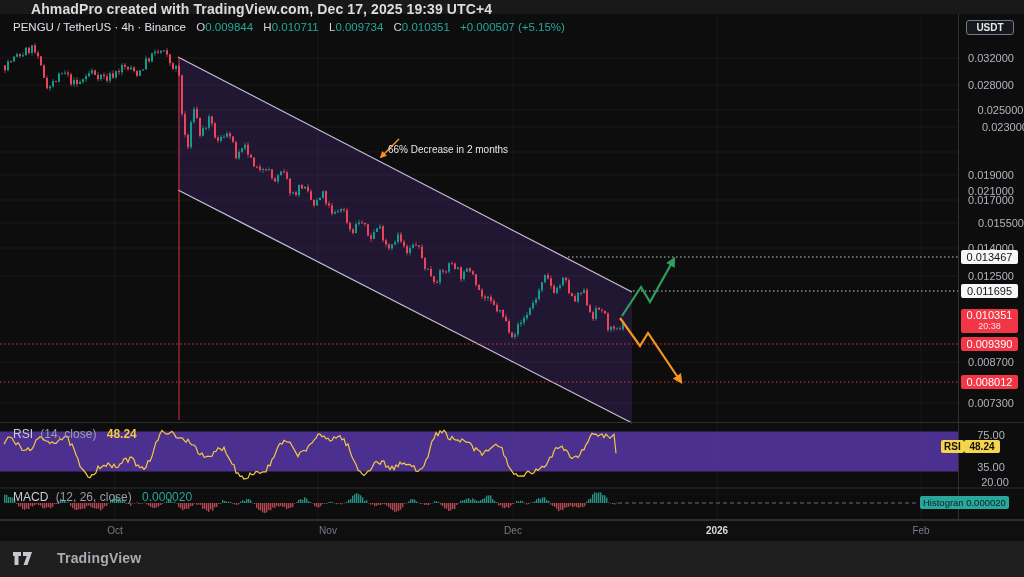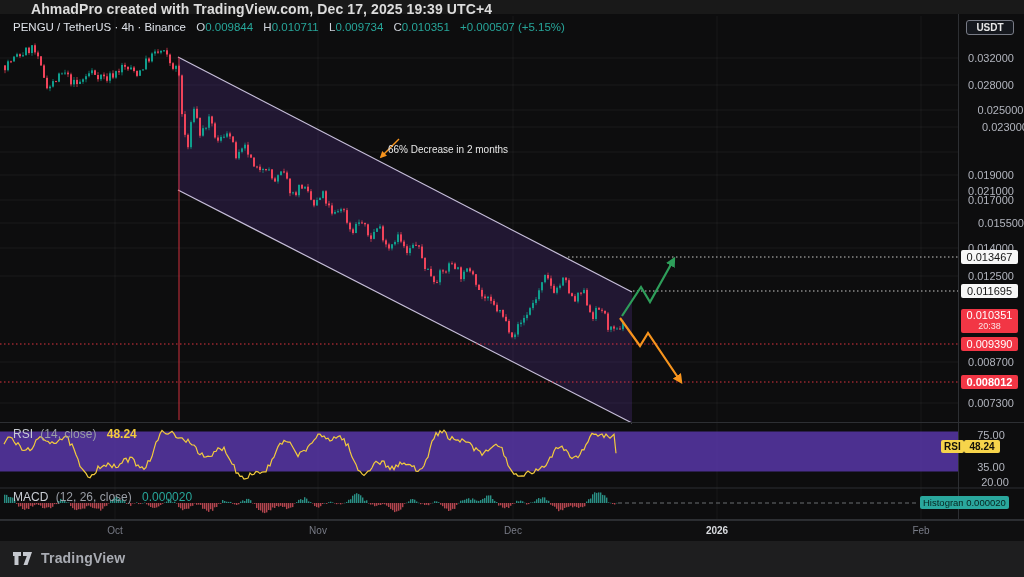--- a/index.html
+++ b/index.html
@@ -36,21 +36,21 @@
   #current-price-box .cd { font-size:9px; line-height:9px; opacity:.85; }
   #annotation-text { font-size:10px; color:#e6e6e6; z-index:3; white-space:nowrap; }
   #rsi-legend, #macd-legend { position:absolute; left:13px; font-size:12px; color:#c9cdd4; z-index:3; white-space:nowrap; }
   #rsi-legend .params, #macd-legend .params { color:#9a9ea6; margin-left:4px; }
   #rsi-legend .val { color:#f3cb3d; margin-left:7px; font-weight:700; }
   #macd-legend .val { color:#27a69a; margin-left:7px; }
   #rsi-tag { left:941px; top:440px; height:13px; padding:0 3px; background:#f6d44b; color:#14110a; font-size:10px; font-weight:700; line-height:13px; border-radius:2px; z-index:4; }
   #rsi-value-box { left:964px; top:440px; width:36px; height:13px; background:#f6d44b; color:#14110a; font-size:10px; font-weight:700; line-height:13px; text-align:center; border-radius:2px; z-index:4; }
   #hist-tag { left:920px; top:496px; height:13px; padding:0 3px; background:#2aa79d; color:#06231f; font-size:9.5px; line-height:13px; border-radius:2px; z-index:4; }
   #hist-value-box { left:963px; top:496px; width:46px; height:13px; background:#2aa79d; color:#06231f; font-size:9.5px; line-height:13px; text-align:center; border-radius:2px; z-index:4; }
-  #brand { left:13px; top:547px; height:22px; display:flex; align-items:center; gap:8px; z-index:3; }
+  #brand { left:13px; top:547px; height:22px; display:flex; align-items:center; gap:24px; z-index:3; }
   #brand-text { font-size:14px; font-weight:700; color:#a9acb3; letter-spacing:.2px; }
 </style>
 </head>
 <body>
 
 <svg id="chart-svg" width="1024" height="541" viewBox="0 0 1024 541">
     <line x1="0" y1="58" x2="958" y2="58" stroke="#ffffff" stroke-opacity="0.055"></line>
     <line x1="0" y1="85" x2="958" y2="85" stroke="#ffffff" stroke-opacity="0.055"></line>
     <line x1="0" y1="110" x2="958" y2="110" stroke="#ffffff" stroke-opacity="0.055"></line>
     <line x1="0" y1="127" x2="958" y2="127" stroke="#ffffff" stroke-opacity="0.055"></line>
@@ -832,21 +832,21 @@
 
 <div class="abs" id="annotation-text" style="left: 388px; top: 128px; margin-top: 16px;">66% Decrease in 2 months</div>
 
 <div class="price-box white" id="level-box-0" style="top: 250px;">0.013467</div>
 <div class="price-box white" id="level-box-1" style="top: 284px;">0.011695</div>
 <div class="abs" id="current-price-box" style="top: 309px;">
   <div class="val">0.010351</div>
   <div class="cd">20:38</div>
 </div>
 <div class="price-box red" id="level-box-2" style="top: 337px;">0.009390</div>
-<div class="price-box red" id="level-box-3" style="top: 375px; font-weight: bold;">0.008012</div>
+<div class="price-box red" id="level-box-3" style="top: 375px;">0.008012</div>
 
 <div id="rsi-legend" style="top:427px">
   <span>RSI</span>
   <span class="params">(14, close)</span>
   <span class="val">48.24</span>
 </div>
 <div class="abs" id="rsi-tag">RSI</div>
 <div class="abs" id="rsi-value-box">48.24</div>
 
 <div id="macd-legend" style="top:490px">
@@ -870,21 +870,21 @@
     <div class="axis-label" style="top: 270px;">0.012500</div>
     <div class="axis-label" style="top: 356px;">0.008700</div>
     <div class="axis-label" style="top: 397px;">0.007300</div>
     <div class="axis-label" style="top: 420.5px; margin-top: 8px;">75.00</div>
     <div class="axis-label" style="top: 460.5px;">35.00</div>
     <div class="axis-label" style="top: 475.5px; padding-left: 8px;">20.00</div>
   </div>
 <div class="abs" id="time-axis-bar"></div>
 <div class="abs" id="time-axis-labels">
     <div class="time-label" style="left: 115px;">Oct</div>
-    <div class="time-label" style="left: 318px;">Nov</div>
+    <div class="time-label" style="left: 328px;">Nov</div>
     <div class="time-label" style="left: 513px;">Dec</div>
     <div class="time-label emph" style="left: 717px;">2026</div>
     <div class="time-label" style="left: 921px;">Feb</div>
   </div>
 <div class="abs" id="footer-bar"></div>
 
 <div class="abs" id="brand">
   <svg width="20" height="15" viewBox="0 0 20 15">
     <path d="M0,1 H8 V5 H5.5 V14 H1.5 V5 H0 Z" fill="#c5c8ce"></path>
     <path d="M10,1 H19 L14.5,14 H10.5 L13.8,5 H10 Z" fill="#c5c8ce"></path>

